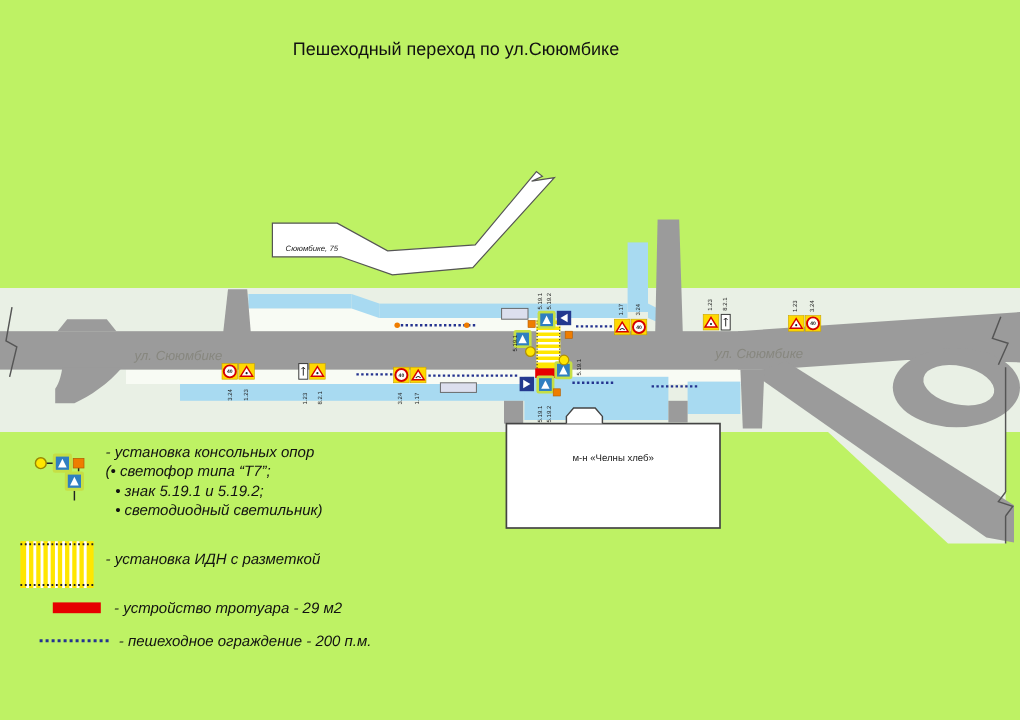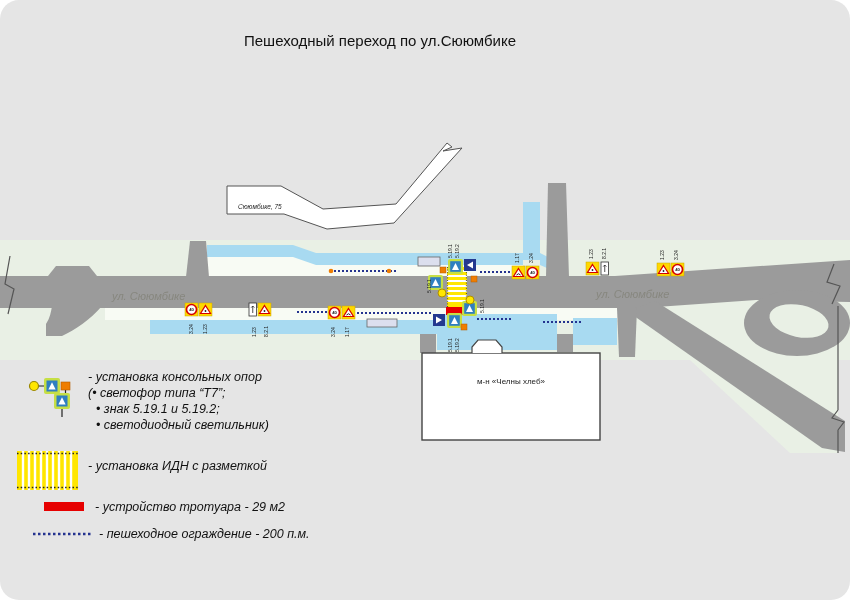--- a/index.html
+++ b/index.html
@@ -1,17 +1,17 @@
 <!DOCTYPE html>
 <html><head>
 <meta charset="utf-8">
 <style>
   html,body{margin:0;padding:0;background:#ffffff;}
-  .page{position:relative;width:850px;height:600px;background:#e5e5e5;overflow:hidden;
-        font-family:"Liberation Sans",sans-serif;border-radius:19px;}
+  .page{position:relative;width:850px;height:600px;background:#bef264;overflow:hidden;
+        font-family:"Liberation Sans",sans-serif;}
   svg{position:absolute;left:0;top:0;}
   .t-title{font-size:15px;fill:#111;}
   .t-street{font-size:11px;font-style:italic;fill:#87877f;}
   .t-bldg-top{font-size:6.5px;font-style:italic;fill:#222;}
   .t-bldg-bot{font-size:8px;fill:#222;}
   .t-sign{font-size:5px;fill:#222;}
   .t-leg{font-size:12.5px;font-style:italic;fill:#111;}
   .t-40{font-size:4.2px;font-weight:bold;fill:#111;}
 </style>
 </head>

